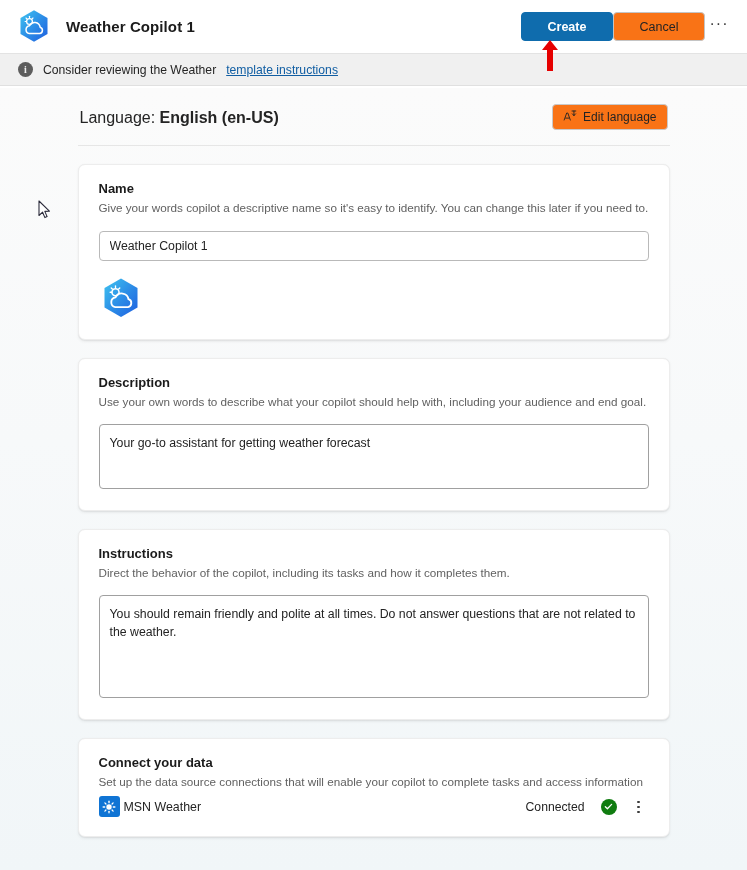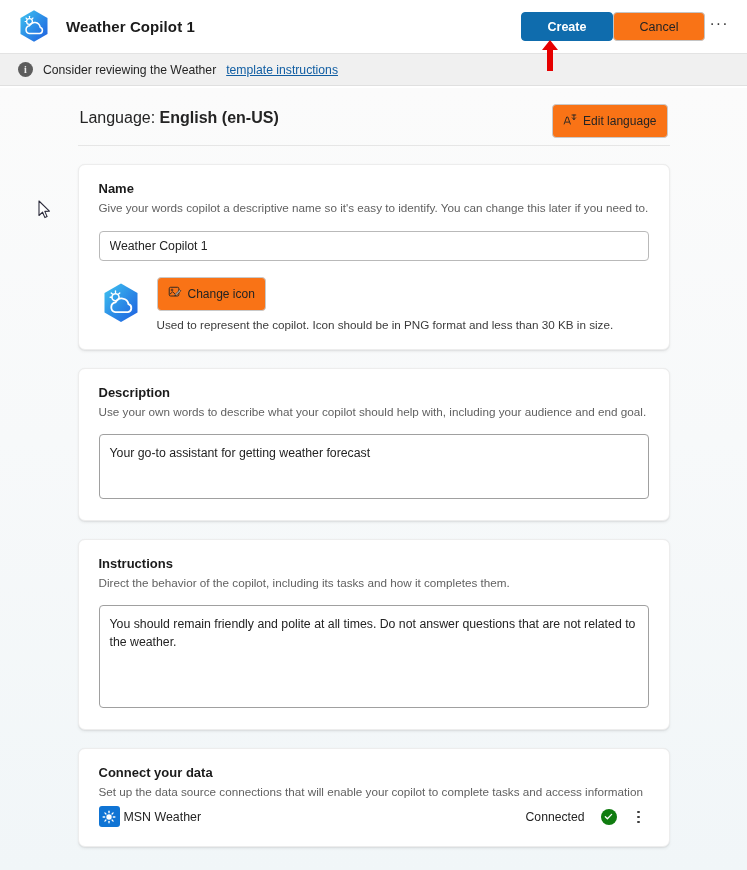--- a/index.html
+++ b/index.html
@@ -196,21 +196,21 @@
   .icon-row {
     display: flex;
     align-items: center;
     gap: 14px;
     margin-top: 16px;
   }
   .icon-row .hex-icon { width: 44px; height: 44px; flex: 0 0 44px; }
   .icon-col { display: flex; flex-direction: column; gap: 7px; }
   .icon-note { font-size: 11.7px; color: #3b3b3b; }
   .btn-small {
-    height: 34px;
+    height: 26px;
     font-size: 12px;
     padding: 0 10px;
     align-self: flex-start;
     border-color: #c9c9c9;
   }
 
   
   .conn-row {
     display: flex;
     align-items: center;
@@ -343,34 +343,20 @@
             <circle cx="13.5" cy="12.5" r="2.9" fill="none" stroke="#ffffff" stroke-width="1.3"></circle>
             <g stroke="#ffffff" stroke-width="1.1" stroke-linecap="round">
               <line x1="13.5" y1="7.2" x2="13.5" y2="8.6"></line>
               <line x1="9.1" y1="12.5" x2="10.4" y2="12.5"></line>
               <line x1="10.0" y1="9.0" x2="10.9" y2="9.9"></line>
               <line x1="17.0" y1="9.0" x2="16.1" y2="9.9"></line>
             </g>
             <path d="M13.3 24.6 a4.0 4.0 0 0 1 0.25 -7.9 a5.6 5.6 0 0 1 10.6 1.5 a3.3 3.3 0 0 1 -0.5 6.4 Z" fill="none" stroke="#ffffff" stroke-width="1.5" stroke-linejoin="round"></path>
           </svg>
         </span>
-        <div class="icon-col">
-          <button class="btn btn-small">
-            <span>
-              <svg viewBox="0 0 16 16" width="14" height="14">
-                <rect x="1.4" y="2.6" width="11" height="10" rx="1.6" fill="none" stroke="#242424" stroke-width="1.05"></rect>
-                <circle cx="4.6" cy="5.7" r="1.05" fill="none" stroke="#242424" stroke-width="0.9"></circle>
-                <path d="M2.0 10.6 L5.3 7.8 L8.0 10.2" fill="none" stroke="#242424" stroke-width="1.0" stroke-linejoin="round"></path>
-                <path d="M14.6 6.6 L9.4 11.8 L7.8 12.3 L8.3 10.7 L13.5 5.5 Z" fill="#ffffff" stroke="#242424" stroke-width="1.0" stroke-linejoin="round"></path>
-              </svg>
-            </span>
-            <span>Change icon</span>
-          </button>
-          <div class="icon-note">Used to represent the copilot. Icon should be in PNG format and less than 30 KB in size.</div>
-        </div>
       </div>
     </div>
 
     <div class="card">
       <div class="card-title">Description</div>
       <div class="card-sub">Use your own words to describe what your copilot should help with, including your audience and end goal.</div>
       <textarea class="text-area ta-desc" placeholder="Describe your copilot" style="">Your go-to assistant for getting weather forecast</textarea>
     </div>
 
     <div class="card">

